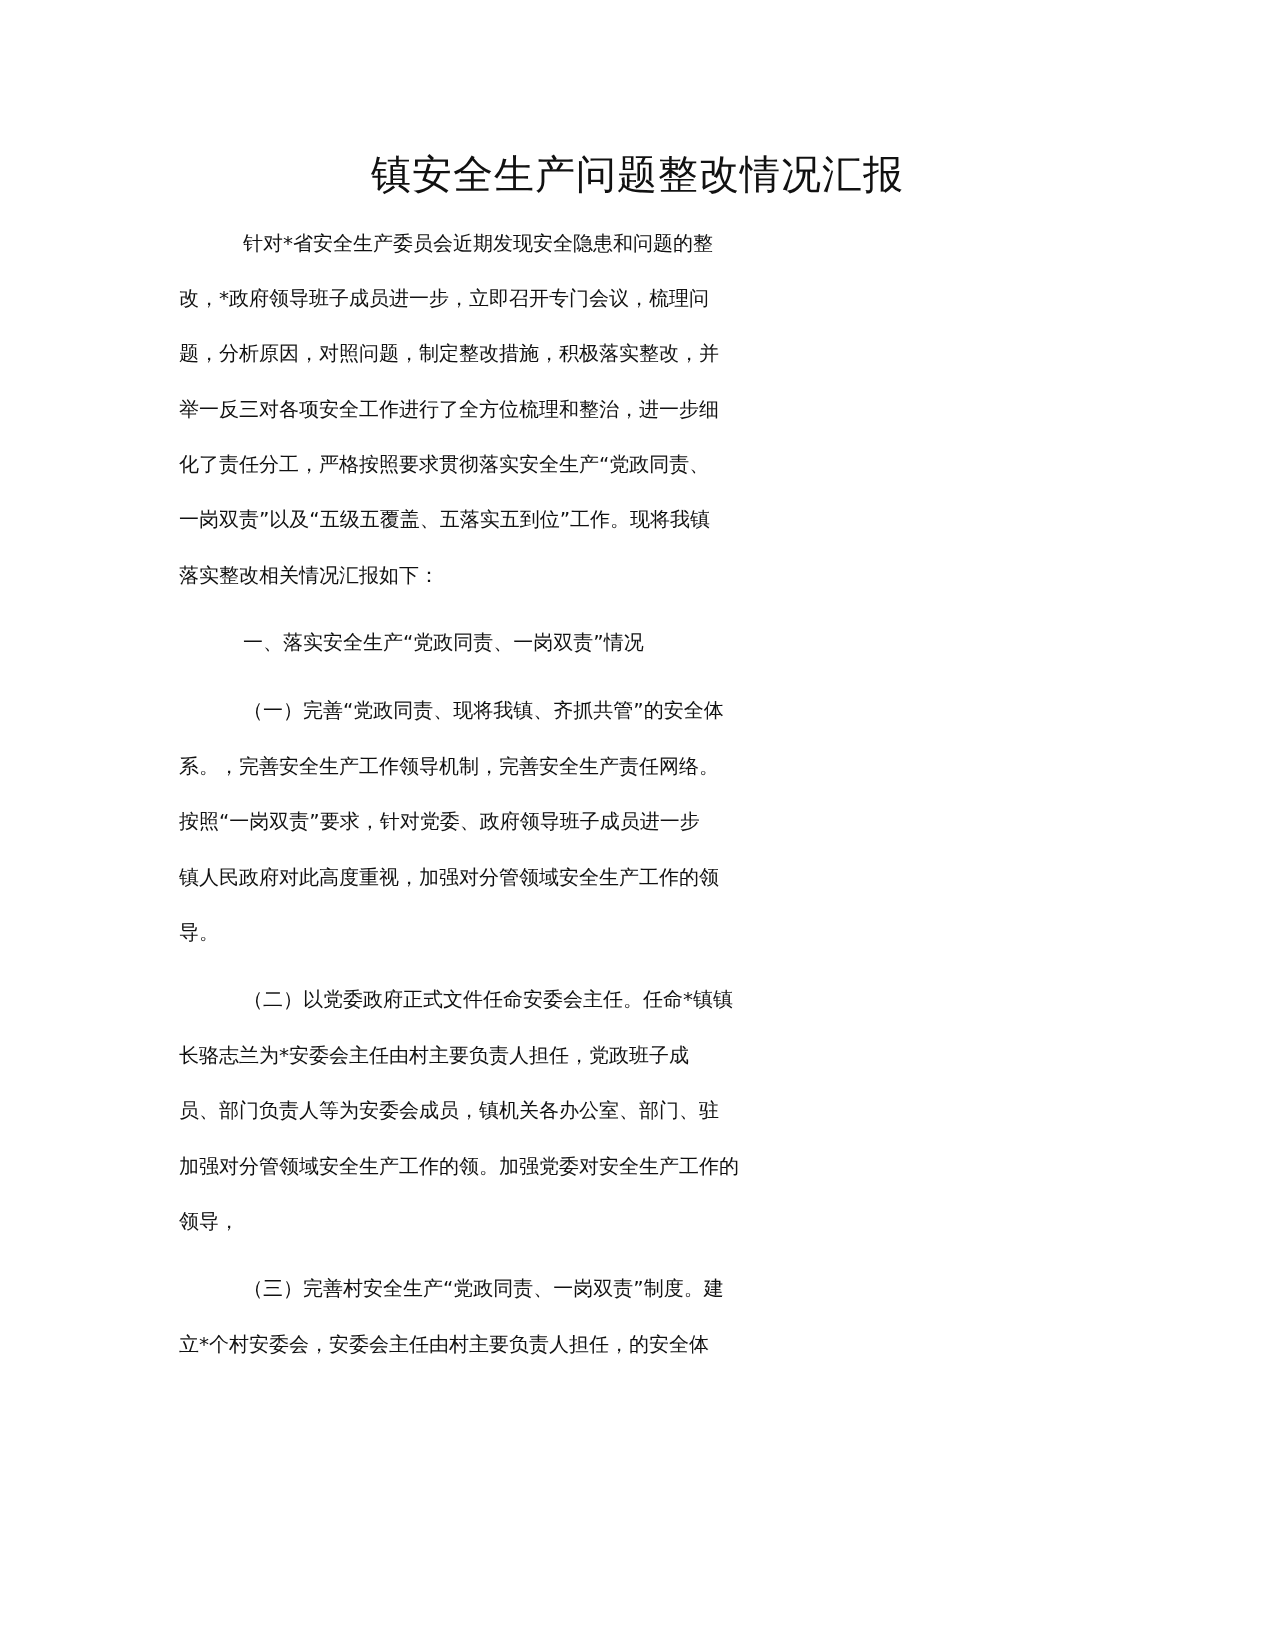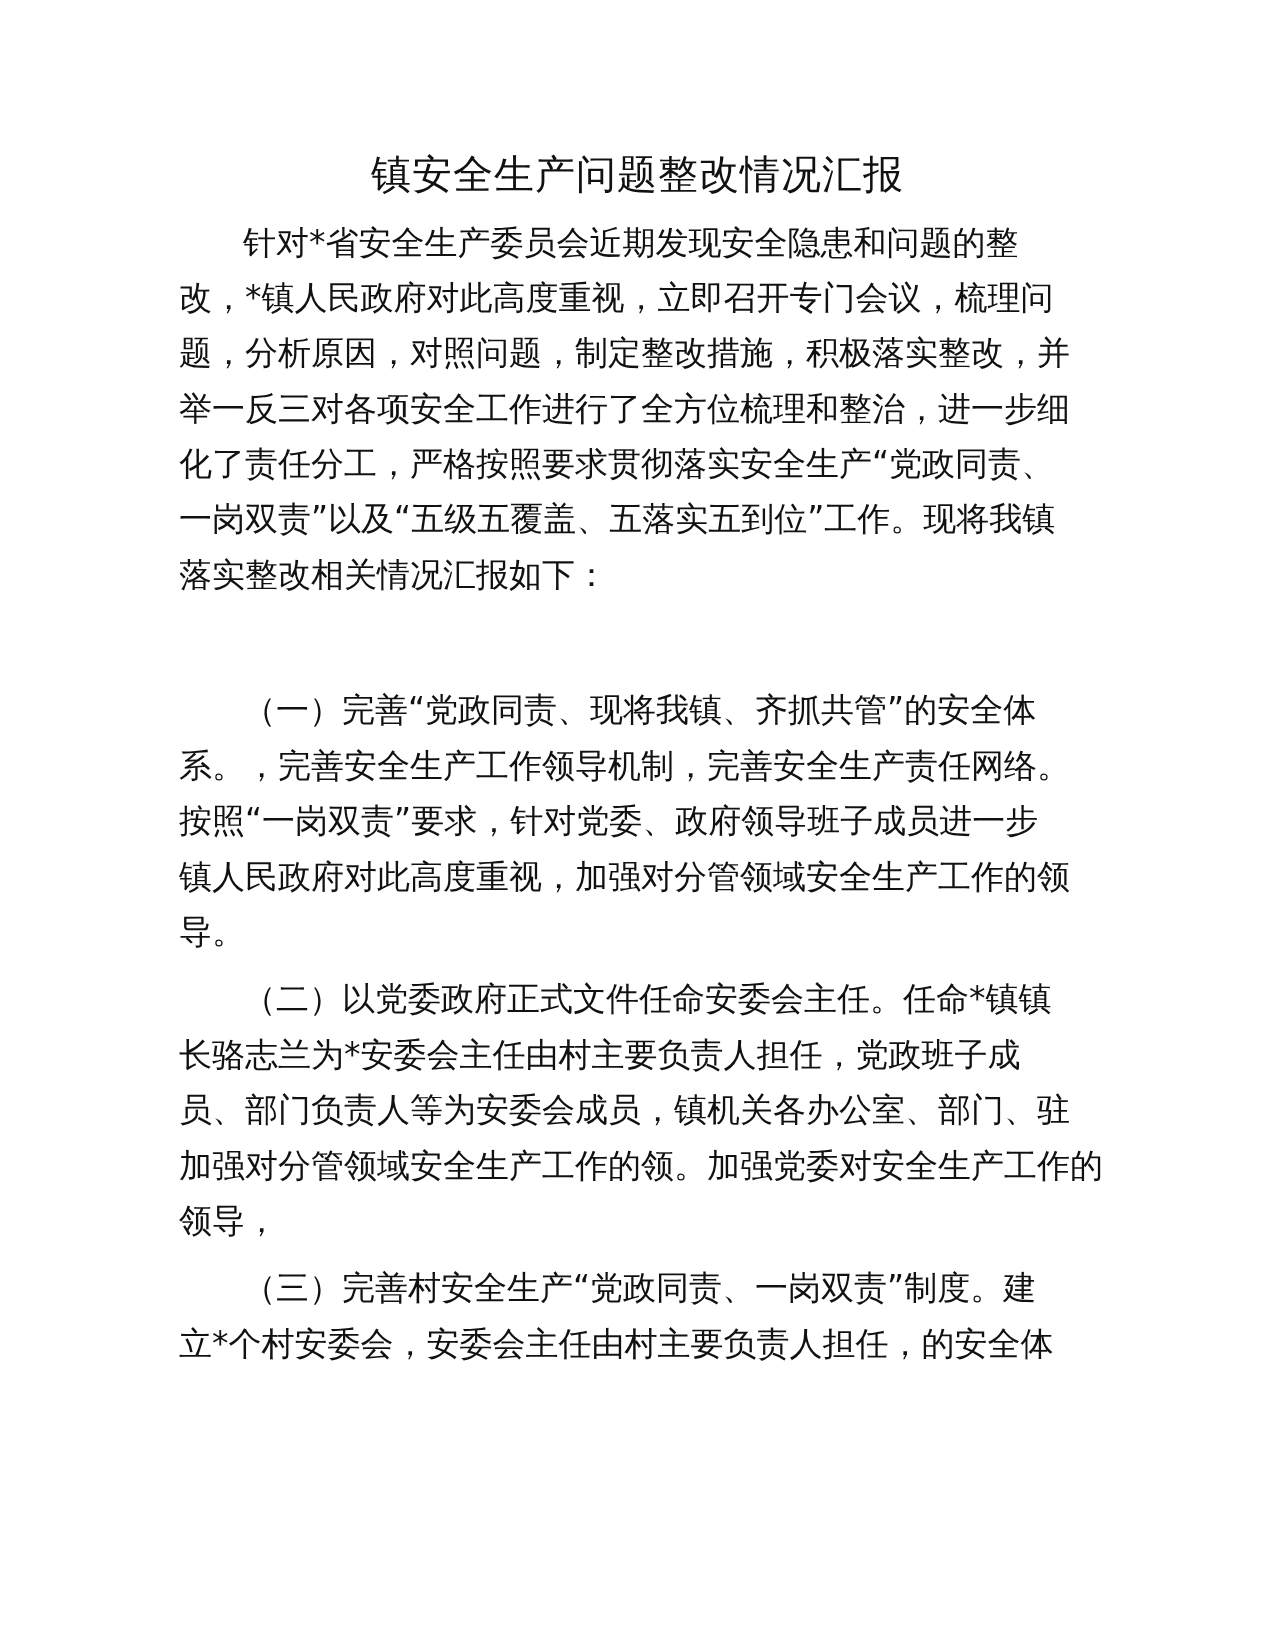--- a/index.html
+++ b/index.html
@@ -31,44 +31,45 @@
       text-align: center;
       font-size: 40px;
       line-height: 56px;
       letter-spacing: 1px;
       white-space: nowrap;
     }
     .line {
       position: absolute;
       left: 179px;
       width: 864px;
-      font-size: 33px;
+      font-size: 20px;
       line-height: 44px;
       white-space: nowrap;
       letter-spacing: 0px;
     }
     .indent { left: 243px; }
   </style>
 </head>
 <body>
 
 <div class="page">
 
   <div class="title">镇安全生产问题整改情况汇报</div>
 
   <div>
     <div class="line indent" style="top:221px">针对*省安全生产委员会近期发现安全隐患和问题的整</div>
-    <div class="line" style="top:276px">改，*镇人民政府对此高度重视，立即召开专门会议，梳理问</div>
+    <div class="line" style="top:276px">改，*政府领导班子成员进一步，立即召开专门会议，梳理问</div>
     <div class="line" style="top:331px">题，分析原因，对照问题，制定整改措施，积极落实整改，并</div>
     <div class="line" style="top:387px">举一反三对各项安全工作进行了全方位梳理和整治，进一步细</div>
     <div class="line" style="top:442px">化了责任分工，严格按照要求贯彻落实安全生产“党政同责、</div>
     <div class="line" style="top:497px">一岗双责”以及“五级五覆盖、五落实五到位”工作。现将我镇</div>
     <div class="line" style="top:553px">落实整改相关情况汇报如下：</div>
   </div>
 
+  <div class="line indent" style="top:620px">一、落实安全生产“党政同责、一岗双责”情况</div>
 
   <div>
     <div class="line indent" style="top:688px">（一）完善“党政同责、现将我镇、齐抓共管”的安全体</div>
     <div class="line" style="top:744px">系。，完善安全生产工作领导机制，完善安全生产责任网络。</div>
     <div class="line" style="top:799px">按照“一岗双责”要求，针对党委、政府领导班子成员进一步</div>
     <div class="line" style="top:855px">镇人民政府对此高度重视，加强对分管领域安全生产工作的领</div>
     <div class="line" style="top:910px">导。</div>
   </div>
 
   <div>

